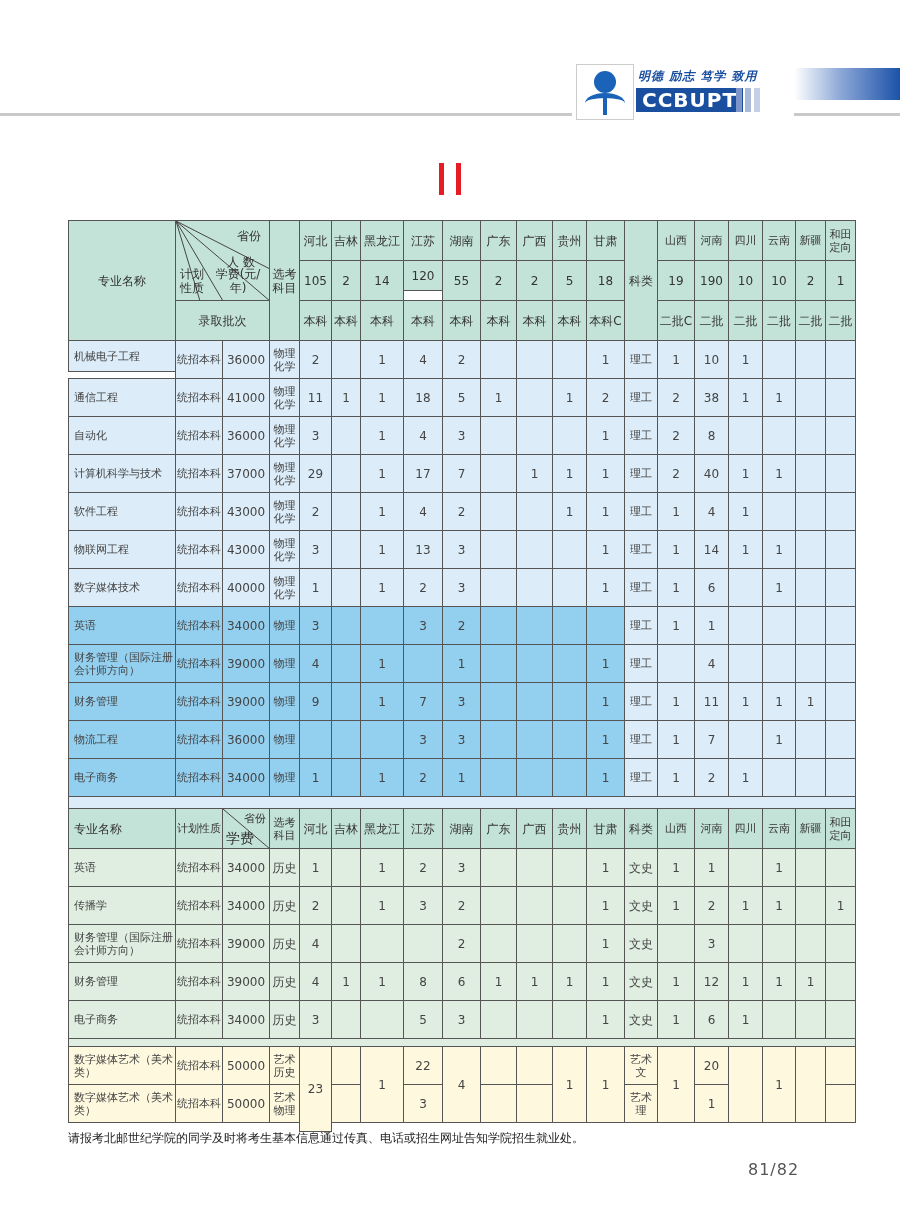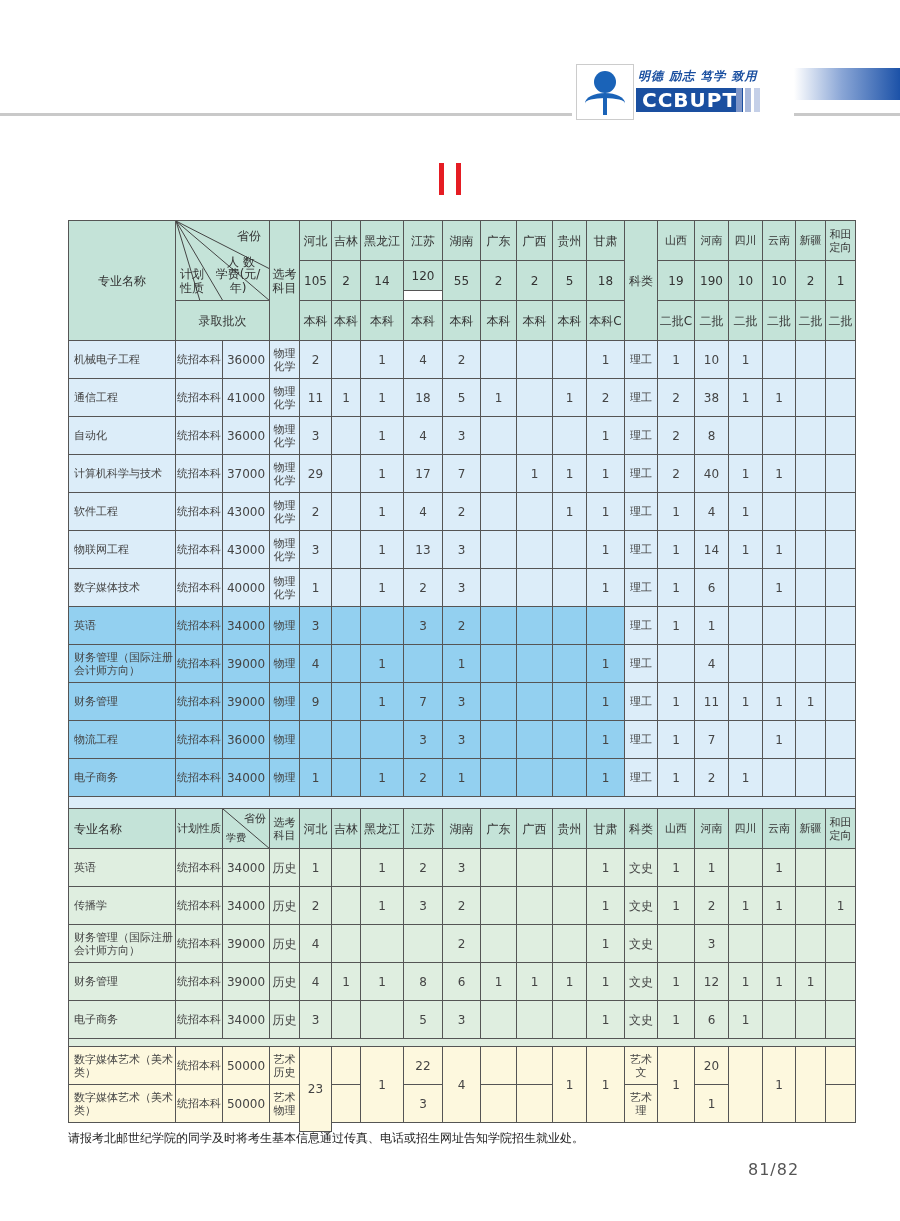--- a/index.html
+++ b/index.html
@@ -209,21 +209,21 @@
     </div>
     <div class="c hd small" style="left: 757px; width: 31px; top: 0px; height: 41px;">
       <span>和田定向</span>
     </div>
     <div class="c hd" style="left: 757px; width: 31px; top: 40px; height: 41px;">
       <span>1</span>
     </div>
     <div class="c hd" style="left: 757px; width: 31px; top: 80px; height: 41px;">
       <span>二批</span>
     </div>
-    <div class="c l small b1" style="left: 0px; width: 108px; top: 120px; height: 39px;">
+    <div class="c l small b1" style="left: 0px; width: 108px; top: 120px; height: 32px;">
       <span>机械电子工程</span>
     </div>
     <div class="c small b1" style="left: 107px; width: 48px; top: 120px; height: 39px;">
       <span>统招本科</span>
     </div>
     <div class="c b1" style="left: 154px; width: 48px; top: 120px; height: 39px;">
       <span>36000</span>
     </div>
     <div class="c small b1" style="left: 201px; width: 31px; top: 120px; height: 39px;">
       <span>物理化学</span>
@@ -941,21 +941,21 @@
       <span>专业名称</span>
     </div>
     <div class="c hd small" style="left: 107px; width: 48px; top: 588px; height: 41px;">
       <span>计划性质</span>
     </div>
     <div class="c hd" style="left: 154px; width: 48px; top: 588px; height: 41px;">
       <svg class="diag" width="47" height="40" style="left:0;top:0">
         <line x1="0" y1="0" x2="47" y2="40" stroke="#444"></line>
       </svg>
       <span style="position:absolute;right:3px;top:3px;font-size:11px">省份</span>
-      <span style="position:absolute;left:3px;bottom:3px;font-size:10px">学费</span>
+      <span style="position:absolute;left:3px;bottom:3px;font-size:14px">学费</span>
     </div>
     <div class="c hd small" style="left: 201px; width: 31px; top: 588px; height: 41px;">
       <span>选考科目</span>
     </div>
     <div class="c hd" style="left: 231px; width: 33px; top: 588px; height: 41px;">
       <span>河北</span>
     </div>
     <div class="c hd" style="left: 263px; width: 30px; top: 588px; height: 41px;">
       <span>吉林</span>
     </div>

